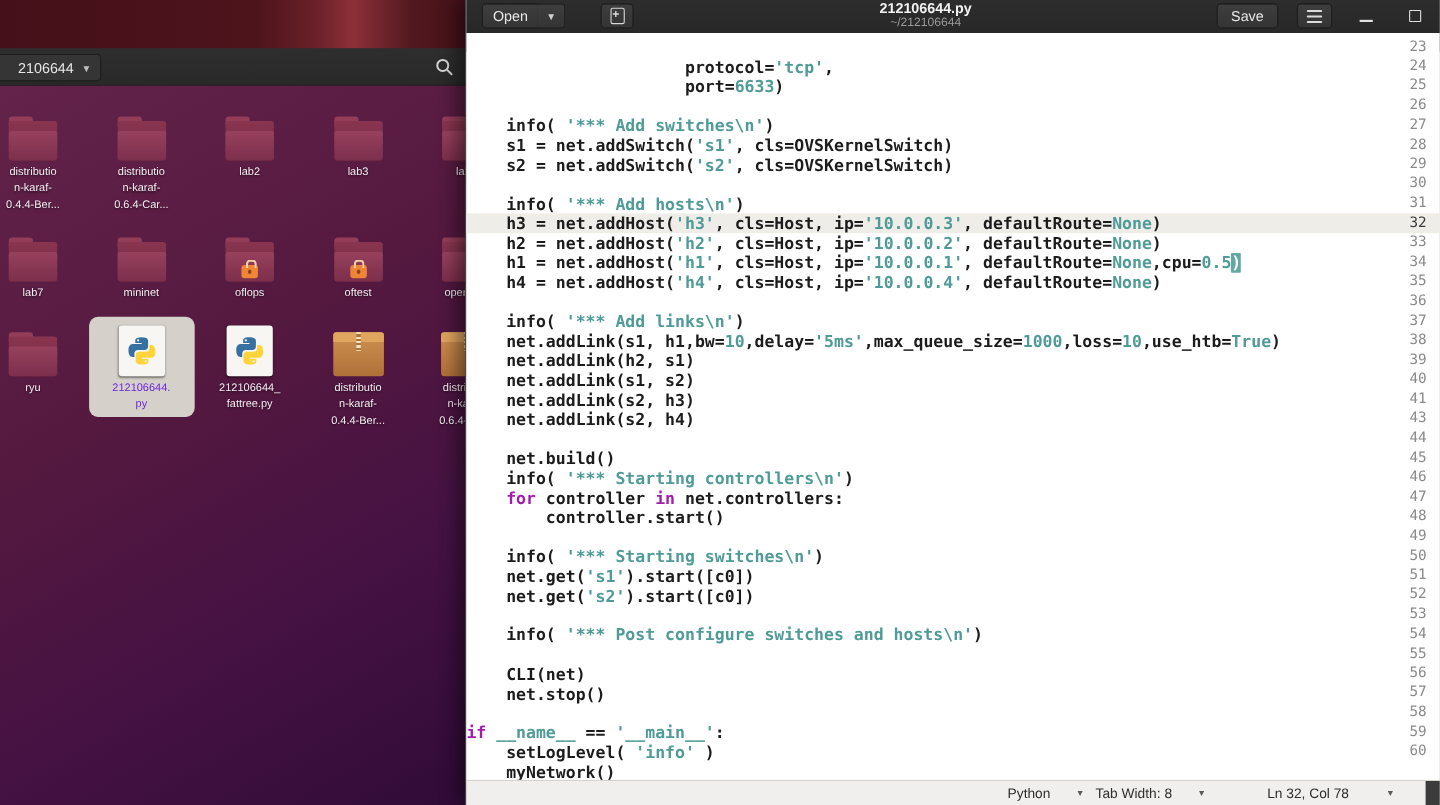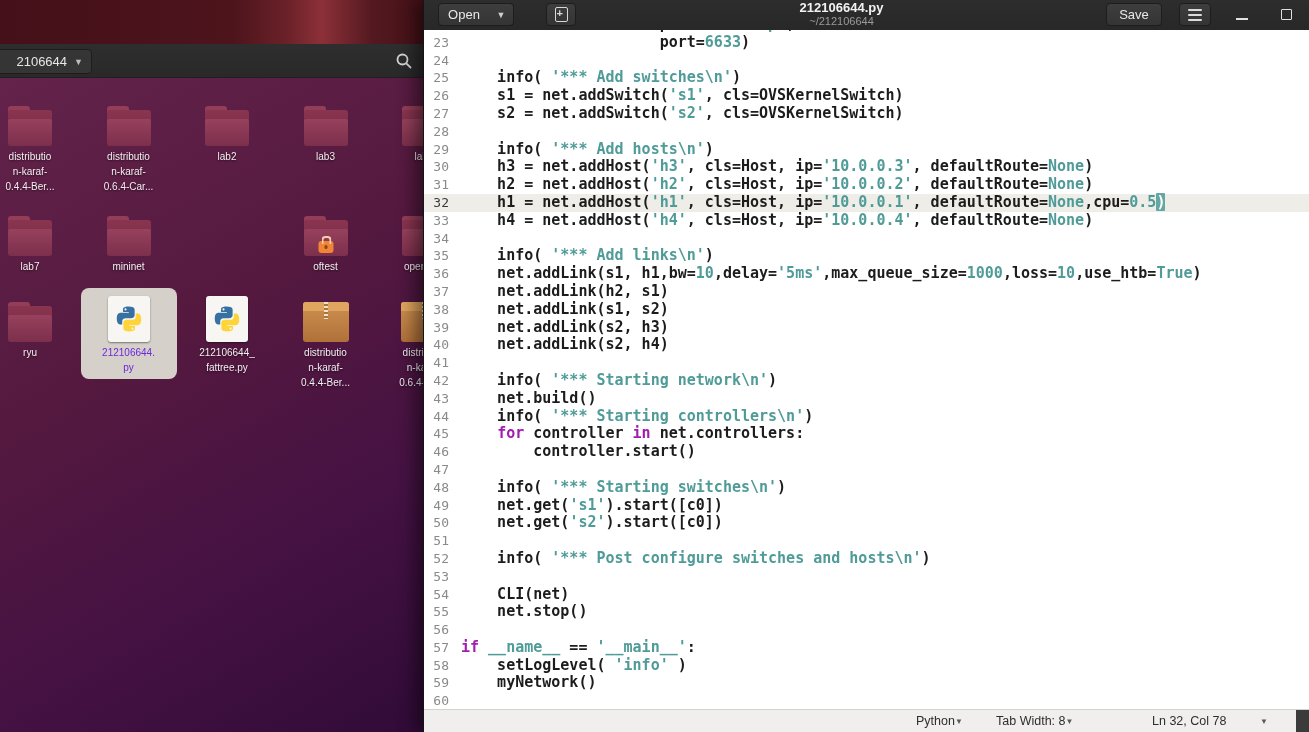--- a/index.html
+++ b/index.html
@@ -73,33 +73,33 @@
   .menu-bar{width:14px;height:2px;background:#dcdcdc;border-radius:1px;}
   .win-ctl{position:absolute;top:3px;width:36px;height:23px;display:flex;align-items:center;justify-content:center;}
   .min-btn{left:800px;}
   .max-btn{left:844px;}
   .min-ic{width:12px;height:2px;background:#e0e0e0;margin-top:8px;}
   .max-ic{width:11px;height:11px;border:1.5px solid #e0e0e0;border-radius:1px;}
 
   .text-area{position:absolute;left:0;top:30px;right:0;bottom:23px;overflow:hidden;background:#fff;}
   .code-lines{margin-top:-14px;}
   .code-line{display:flex;height:17.8px;line-height:17.8px;white-space:pre;
-    font-family:"DejaVu Sans Mono",monospace;}
+    font-family:"DejaVu Sans Mono",monospace;flex-direction:column;}
   .code-line.current{background:#eeede8;}
   .ln{flex:0 0 37px;font-size:13px;text-align:right;padding-right:12px;color:#8a8a8a;}
   .code-line.current .ln{color:#3a3a3a;}
   .code{font-size:15px;font-weight:bold;}
   .tok-p{color:#1c1c1c;}
   .tok-k{color:#a21caf;}
   .tok-l{color:#4f9b98;}
   .tok-b{background:#64a7a3;color:#ffffff;border-radius:1px;}
 
   .statusbar{position:absolute;left:0;right:0;bottom:0;height:23px;background:#f1efed;
     border-top:1px solid #d6d3cf;font-size:12.5px;color:#2e2e2e;}
-  .sb-item{position:absolute;top:0;height:22px;display:flex;align-items:center;gap:0;}
+  .sb-item{position:absolute;top:0;height:22px;display:flex;align-items:center;gap:23px;}
   .sb-caret{font-size:8px;color:#5a5a5a;}
   .sb-lang{left:492px;}
   .sb-tab{left:572px;}
   .sb-pos{left:728px;}
   .sb-chevron{left:836px;}
   .sb-corner{position:absolute;right:0;top:0;width:13px;height:22px;background:#3b3b3b;}
 </style>
 </head>
 <body>
 
@@ -187,20 +187,31 @@
       </div>
       <div class="fm-item" style="left: 80.5px; top: 124px;">
         <div class="icon-slot">
   <div class="folder">
     <div class="f-tab"></div>
             <div class="f-body"></div>
             <div class="f-front"></div>
   </div>
 </div>
         <div class="fm-label">mininet</div>
+      </div>
+      <div class="fm-item" style="left: 179px; top: 124px;">
+        <div class="icon-slot">
+  <div class="folder">
+    <div class="f-tab"></div>
+            <div class="f-body"></div>
+            <div class="f-front"></div>
+    <div class="emblem-lock"></div>
+  </div>
+</div>
+        <div class="fm-label">oflops</div>
       </div>
       <div class="fm-item" style="left: 277.5px; top: 124px;">
         <div class="icon-slot">
   <div class="folder">
     <div class="f-tab"></div>
             <div class="f-body"></div>
             <div class="f-front"></div>
     <div class="emblem-lock"></div>
   </div>
 </div>
@@ -320,21 +331,20 @@
           <div class="code-line current"><span class="ln">32</span><span class="code"><span class="tok-p">    h1 = net.addHost(</span><span class="tok-l">'h1'</span><span class="tok-p">, cls=Host, ip=</span><span class="tok-l">'10.0.0.1'</span><span class="tok-p">, defaultRoute=</span><span class="tok-l">None</span><span class="tok-p">,cpu=</span><span class="tok-l">0.5</span><span class="tok-b">)</span></span></div>
           <div class="code-line"><span class="ln">33</span><span class="code"><span class="tok-p">    h4 = net.addHost(</span><span class="tok-l">'h4'</span><span class="tok-p">, cls=Host, ip=</span><span class="tok-l">'10.0.0.4'</span><span class="tok-p">, defaultRoute=</span><span class="tok-l">None</span><span class="tok-p">)</span></span></div>
           <div class="code-line"><span class="ln">34</span><span class="code"></span></div>
           <div class="code-line"><span class="ln">35</span><span class="code"><span class="tok-p">    info( </span><span class="tok-l">'*** Add links\n'</span><span class="tok-p">)</span></span></div>
           <div class="code-line"><span class="ln">36</span><span class="code"><span class="tok-p">    net.addLink(s1, h1,bw=</span><span class="tok-l">10</span><span class="tok-p">,delay=</span><span class="tok-l">'5ms'</span><span class="tok-p">,max_queue_size=</span><span class="tok-l">1000</span><span class="tok-p">,loss=</span><span class="tok-l">10</span><span class="tok-p">,use_htb=</span><span class="tok-l">True</span><span class="tok-p">)</span></span></div>
           <div class="code-line"><span class="ln">37</span><span class="code"><span class="tok-p">    net.addLink(h2, s1)</span></span></div>
           <div class="code-line"><span class="ln">38</span><span class="code"><span class="tok-p">    net.addLink(s1, s2)</span></span></div>
           <div class="code-line"><span class="ln">39</span><span class="code"><span class="tok-p">    net.addLink(s2, h3)</span></span></div>
           <div class="code-line"><span class="ln">40</span><span class="code"><span class="tok-p">    net.addLink(s2, h4)</span></span></div>
           <div class="code-line"><span class="ln">41</span><span class="code"></span></div>
-          <div class="code-line"><span class="ln">42</span><span class="code"><span class="tok-p">    info( </span><span class="tok-l">'*** Starting network\n'</span><span class="tok-p">)</span></span></div>
           <div class="code-line"><span class="ln">43</span><span class="code"><span class="tok-p">    net.build()</span></span></div>
           <div class="code-line"><span class="ln">44</span><span class="code"><span class="tok-p">    info( </span><span class="tok-l">'*** Starting controllers\n'</span><span class="tok-p">)</span></span></div>
           <div class="code-line"><span class="ln">45</span><span class="code"><span class="tok-p">    </span><span class="tok-k">for</span><span class="tok-p"> controller </span><span class="tok-k">in</span><span class="tok-p"> net.controllers:</span></span></div>
           <div class="code-line"><span class="ln">46</span><span class="code"><span class="tok-p">        controller.start()</span></span></div>
           <div class="code-line"><span class="ln">47</span><span class="code"></span></div>
           <div class="code-line"><span class="ln">48</span><span class="code"><span class="tok-p">    info( </span><span class="tok-l">'*** Starting switches\n'</span><span class="tok-p">)</span></span></div>
           <div class="code-line"><span class="ln">49</span><span class="code"><span class="tok-p">    net.get(</span><span class="tok-l">'s1'</span><span class="tok-p">).start([c0])</span></span></div>
           <div class="code-line"><span class="ln">50</span><span class="code"><span class="tok-p">    net.get(</span><span class="tok-l">'s2'</span><span class="tok-p">).start([c0])</span></span></div>
           <div class="code-line"><span class="ln">51</span><span class="code"></span></div>
           <div class="code-line"><span class="ln">52</span><span class="code"><span class="tok-p">    info( </span><span class="tok-l">'*** Post configure switches and hosts\n'</span><span class="tok-p">)</span></span></div>

